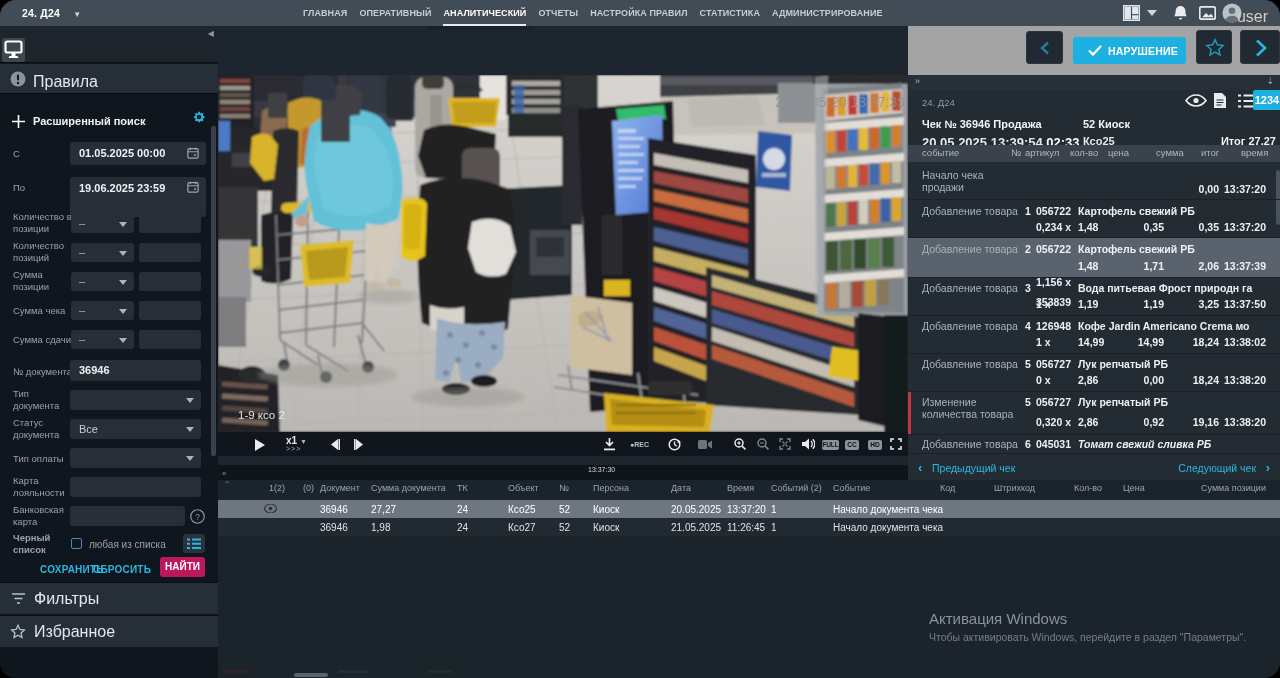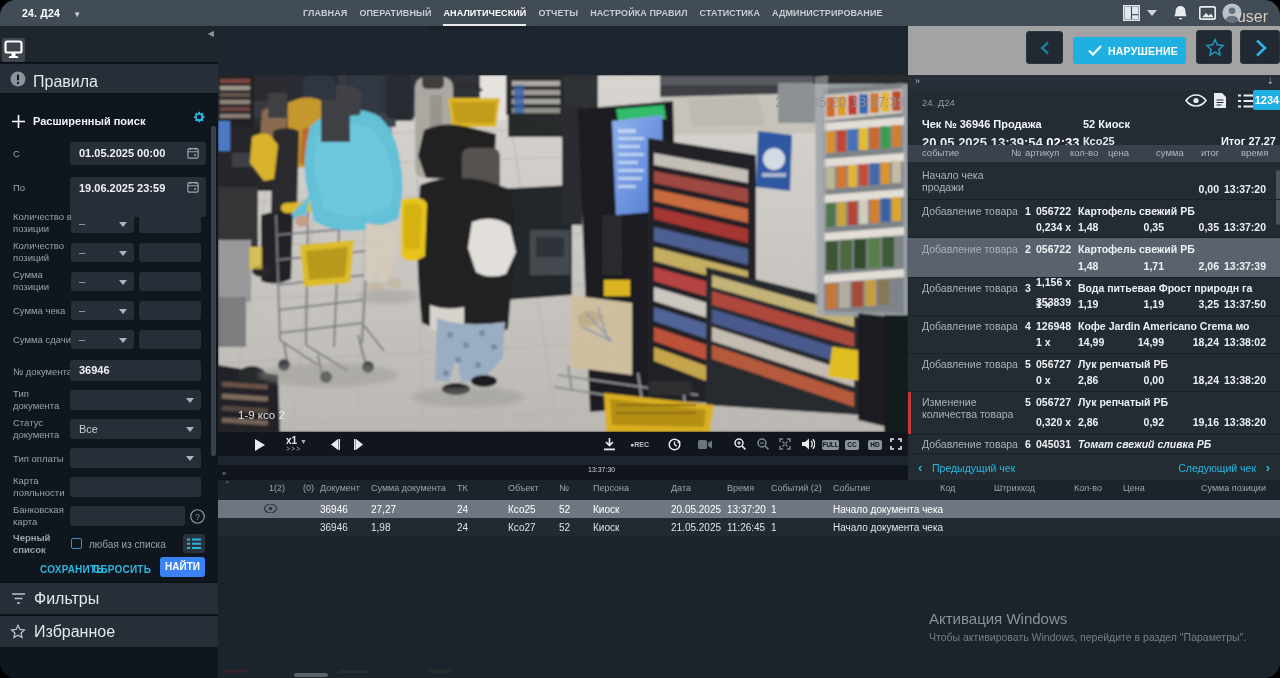--- a/index.html
+++ b/index.html
@@ -187,21 +187,21 @@
     <div style="position:absolute;left:183px;top:508px;width:22px;height:19px;background:#2a323b;border-radius:3px;">
       <svg width="14" height="12" viewBox="0 0 14 12" style="position:absolute;left:4px;top:4px">
           <path d="M0 1.5h3M0 5.8h3M0 10h3" stroke="#29b7e2" stroke-width="2"></path>
           <path d="M5 1.5h9M5 5.8h9M5 10h9" stroke="#29b7e2" stroke-width="2"></path>
         </svg>
     </div>
 
     <div class="btn-findrow">
       <div style="position:absolute;left:13px;top:9px;font-size:10px;font-weight:bold;color:#29b7e2;letter-spacing:.2px;margin-left:27px;">СОХРАНИТЬ</div>
       <div style="position:absolute;left:93px;top:9px;font-size:10px;font-weight:bold;color:#29b7e2;letter-spacing:.2px;">СБРОСИТЬ</div>
-      <div style="position:absolute;left:160px;top:2px;width:45px;height:20px;background:#3b82f6;border-radius:3px;text-align:center;line-height:20px;font-size:10px;font-weight:bold;color:#fff;">НАЙТИ</div>
+      <div style="position:absolute;left:160px;top:2px;width:45px;height:20px;background:#be185d;border-radius:3px;text-align:center;line-height:20px;font-size:10px;font-weight:bold;color:#fff;">НАЙТИ</div>
     </div>
 
     <div class="srow" style="top:556px;">
       <svg width="15" height="13" viewBox="0 0 15 13" style="margin-left:11px">
           <path d="M1 2h13M3.5 6.5h8M6 11h3" stroke="#b8c1c9" stroke-width="1.7"></path>
         </svg>
       <div class="sec-label" style="margin-left:8px;">Фильтры</div>
     </div>
     <div class="srow" style="top:589px;">
       <svg width="16" height="15" viewBox="0 0 24 23" style="margin-left:10px">

